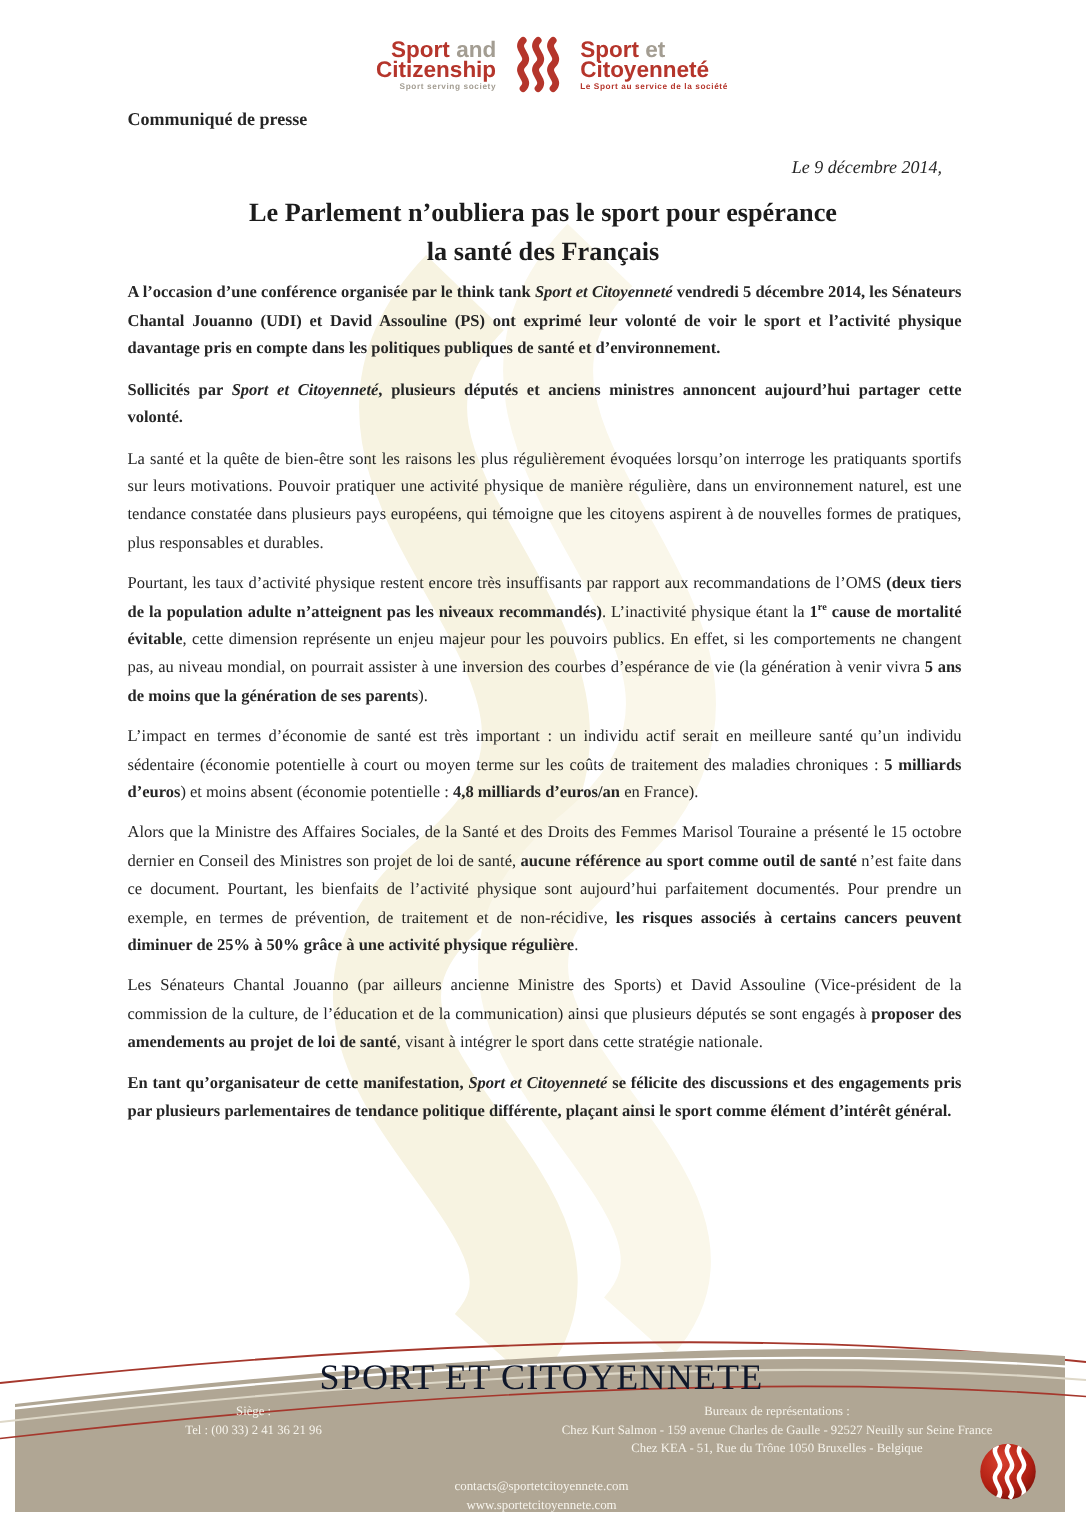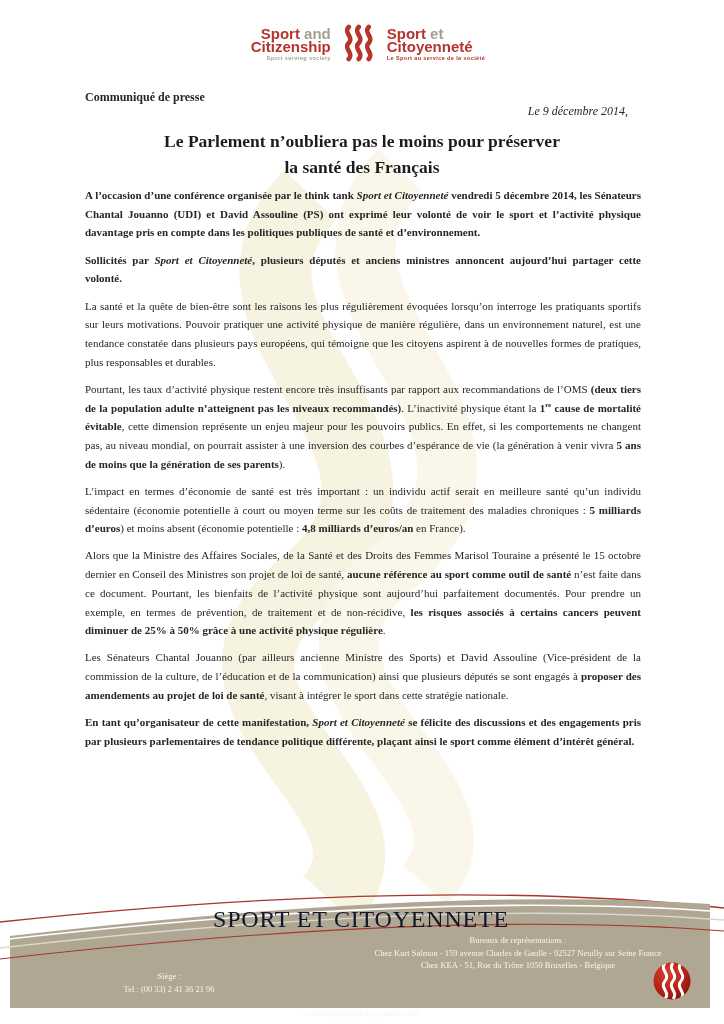--- a/index.html
+++ b/index.html
@@ -9,36 +9,36 @@
   .watermark{position:absolute;left:0;top:0;z-index:0;pointer-events:none;}
   
   .logo{position:absolute;top:24px;left:50%;transform:translateX(-50%);display:flex;align-items:center;gap:9px;z-index:2;}
   .logo-block{font-family:"Liberation Sans",sans-serif;font-weight:bold;line-height:13px;font-size:15px;}
   .logo-en{text-align:right;margin-left:12px;}
   .logo-fr{text-align:left;}
   .lg-red{color:#b5352b;}
   .lg-gray{color:#a39d92;}
   .lg-tag{font-size:5.5px;font-weight:bold;letter-spacing:.4px;line-height:8px;margin-top:1px;}
   
-  .kicker{position:absolute;top:90px;left:85px;font-size:12px;font-weight:bold;z-index:2;}
+  .kicker{position:absolute;top:72px;left:85px;font-size:12px;font-weight:bold;z-index:2;}
   .date{position:absolute;top:104px;right:96px;font-size:12px;font-style:italic;z-index:2;}
   .title{position:absolute;top:128px;left:0;width:100%;text-align:center;font-size:17.5px;font-weight:bold;line-height:26px;z-index:2;color:#1c1c1c;}
   
   .content{position:absolute;top:186px;left:85px;width:556px;z-index:2;font-size:11px;line-height:18.7px;}
   .para{margin:0 0 8.5px 0;text-align:justify;}
   .para .b{font-weight:bold;}
   .para .i{font-style:italic;}
   .para sup{font-size:.62em;vertical-align:super;line-height:0;}
   
   .footer-art{position:absolute;left:0;top:874px;z-index:1;}
   .footer-content{position:absolute;left:12px;top:906px;width:698px;z-index:3;color:#f7f4ec;text-align:center;}
   .footer-org{font-size:24px;letter-spacing:.8px;color:#0f172a;line-height:26px;font-family:Liberation Serif, serif;}
   .footer-cols{display:flex;margin-top:2px;}
   .fcol{font-size:8.5px;line-height:12.5px;}
-  .fcol-left{width:45%;margin-top:36px;}
+  .fcol-left{width:45%;}
   .fcol-right{width:55%;}
   .footer-net{margin-top:12px;font-size:8.6px;line-height:13px;}
   .sphere{position:absolute;left:652px;top:961px;z-index:4;}
 </style>
 </head>
 <body>
 
 <div class="page">
 
   <svg class="watermark" width="724" height="1024" viewBox="0 0 724 1024">
@@ -62,21 +62,21 @@
     <div class="logo-block logo-fr">
       <div><span class="lg-red">Sport</span> <span class="lg-gray">et</span></div>
       <div class="lg-red">Citoyenneté</div>
       <div class="lg-tag lg-red">Le Sport au service de la société</div>
     </div>
   </div>
 
   <div class="kicker">Communiqué de presse</div>
   <div class="date">Le 9 décembre 2014,</div>
   <h1 class="title" style="margin:0;">
-    <span>Le Parlement n’oubliera pas le moins pour préserver</span><br>
+    <span>Le Parlement n’oubliera pas le sport pour espérance</span><br>
     <span>la santé des Français</span>
   </h1>
 
   <div class="content">
       <p class="para"><span class="b">A l’occasion d’une conférence organisée par le think tank </span><span class="b i">Sport et Citoyenneté</span><span class="b"> vendredi 5 décembre 2014, les Sénateurs Chantal Jouanno (UDI) et David Assouline (PS) ont exprimé leur volonté de voir le sport et l’activité physique davantage pris en compte dans les politiques publiques de santé et d’environnement.</span></p>
       <p class="para"><span class="b">Sollicités par </span><span class="b i">Sport et Citoyenneté</span><span class="b">, plusieurs députés et anciens ministres annoncent aujourd’hui partager cette volonté.</span></p>
       <p class="para"><span>La santé et la quête de bien-être sont les raisons les plus régulièrement évoquées lorsqu’on interroge les pratiquants sportifs sur leurs motivations. Pouvoir pratiquer une activité physique de manière régulière, dans un environnement naturel, est une tendance constatée dans plusieurs pays européens, qui témoigne que les citoyens aspirent à de nouvelles formes de pratiques, plus responsables et durables.</span></p>
       <p class="para"><span>Pourtant, les taux d’activité physique restent encore très insuffisants par rapport aux recommandations de l’OMS </span><span class="b">(deux tiers de la population adulte n’atteignent pas les niveaux recommandés)</span><span>. L’inactivité physique étant la </span><span class="b">1</span><sup class="b">re</sup><span class="b"> cause de mortalité évitable</span><span>, cette dimension représente un enjeu majeur pour les pouvoirs publics. En effet, si les comportements ne changent pas, au niveau mondial, on pourrait assister à une inversion des courbes d’espérance de vie (la génération à venir vivra </span><span class="b">5 ans de moins que la génération de ses parents</span><span>).</span></p>
       <p class="para"><span>L’impact en termes d’économie de santé est très important : un individu actif serait en meilleure santé qu’un individu sédentaire (économie potentielle à court ou moyen terme sur les coûts de traitement des maladies chroniques : </span><span class="b">5 milliards d’euros</span><span>) et moins absent (économie potentielle : </span><span class="b">4,8 milliards d’euros/an</span><span> en France).</span></p>
       <p class="para"><span>Alors que la Ministre des Affaires Sociales, de la Santé et des Droits des Femmes Marisol Touraine a présenté le 15 octobre dernier en Conseil des Ministres son projet de loi de santé, </span><span class="b">aucune référence au sport comme outil de santé</span><span> n’est faite dans ce document. Pourtant, les bienfaits de l’activité physique sont aujourd’hui parfaitement documentés. Pour prendre un exemple, en termes de prévention, de traitement et de non-récidive, </span><span class="b">les risques associés à certains cancers peuvent diminuer de 25% à 50% grâce à une activité physique régulière</span><span>.</span></p>

